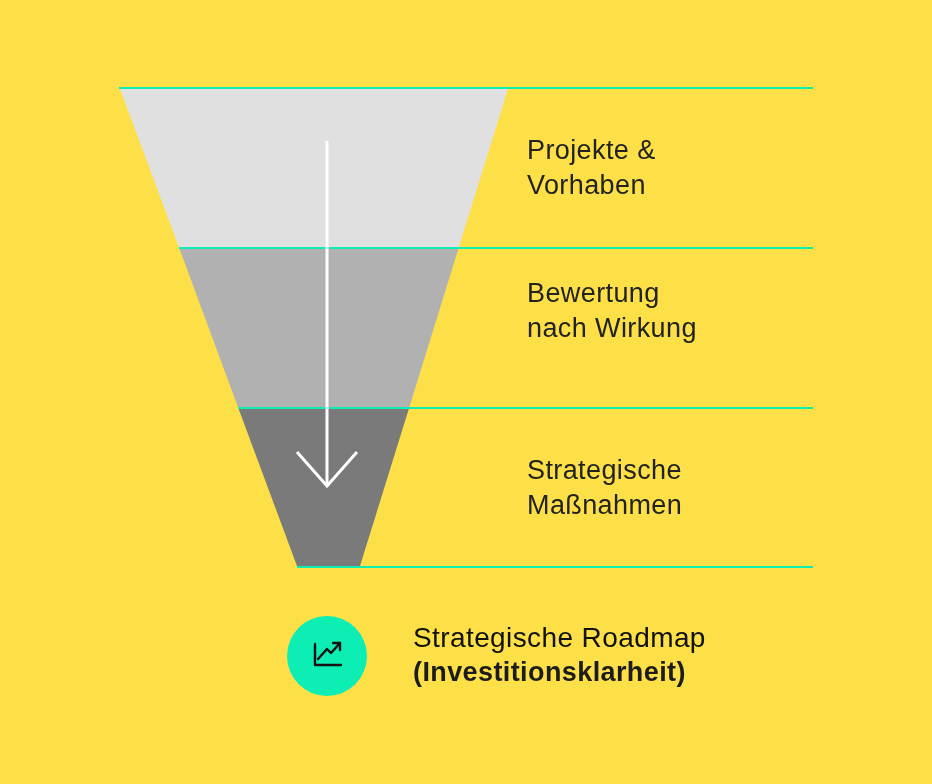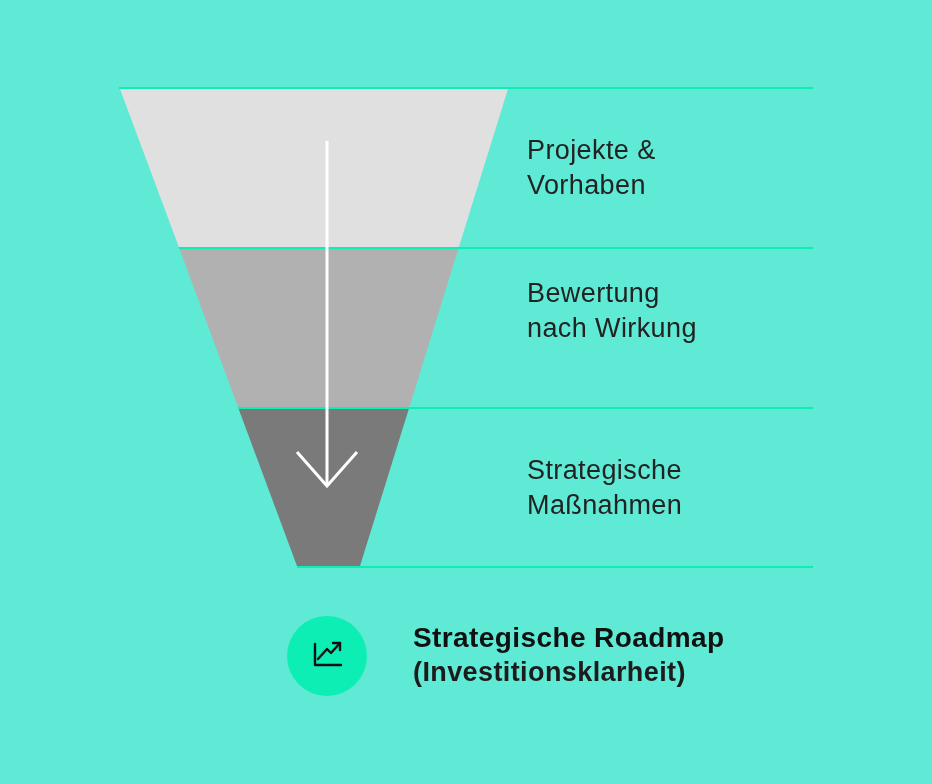--- a/index.html
+++ b/index.html
@@ -1,21 +1,21 @@
 <!DOCTYPE html>
 <html><head>
 <meta charset="utf-8">
 <style>
   * { margin: 0; padding: 0; box-sizing: border-box; }
   html, body { width: 932px; height: 784px; background: #ffffff; overflow: hidden; }
   .canvas {
     position: relative;
     width: 932px;
     height: 784px;
-    background: #5eead4;
+    background: #fde047;
     font-family: "Liberation Sans", sans-serif;
   }
   .diagram-svg {
     position: absolute;
     left: 0; top: 0;
     width: 932px; height: 784px;
   }
   .stage-label {
     position: absolute;
     left: 527px;
@@ -32,21 +32,21 @@
   .stage-label-3 { top: 453px; }
   .legend-text {
     position: absolute;
     left: 413px;
     top: 621px;
     width: 400px;
   }
   .legend-title {
     font-size: 28px;
     line-height: 34px;
-    font-weight: 700;
+    font-weight: 400;
     letter-spacing: 0.4px;
     color: #111111;
   }
   .legend-subtitle {
     font-size: 27px;
     line-height: 34px;
     font-weight: 700;
     letter-spacing: 0.4px;
     color: #1c1c1c;
   }

